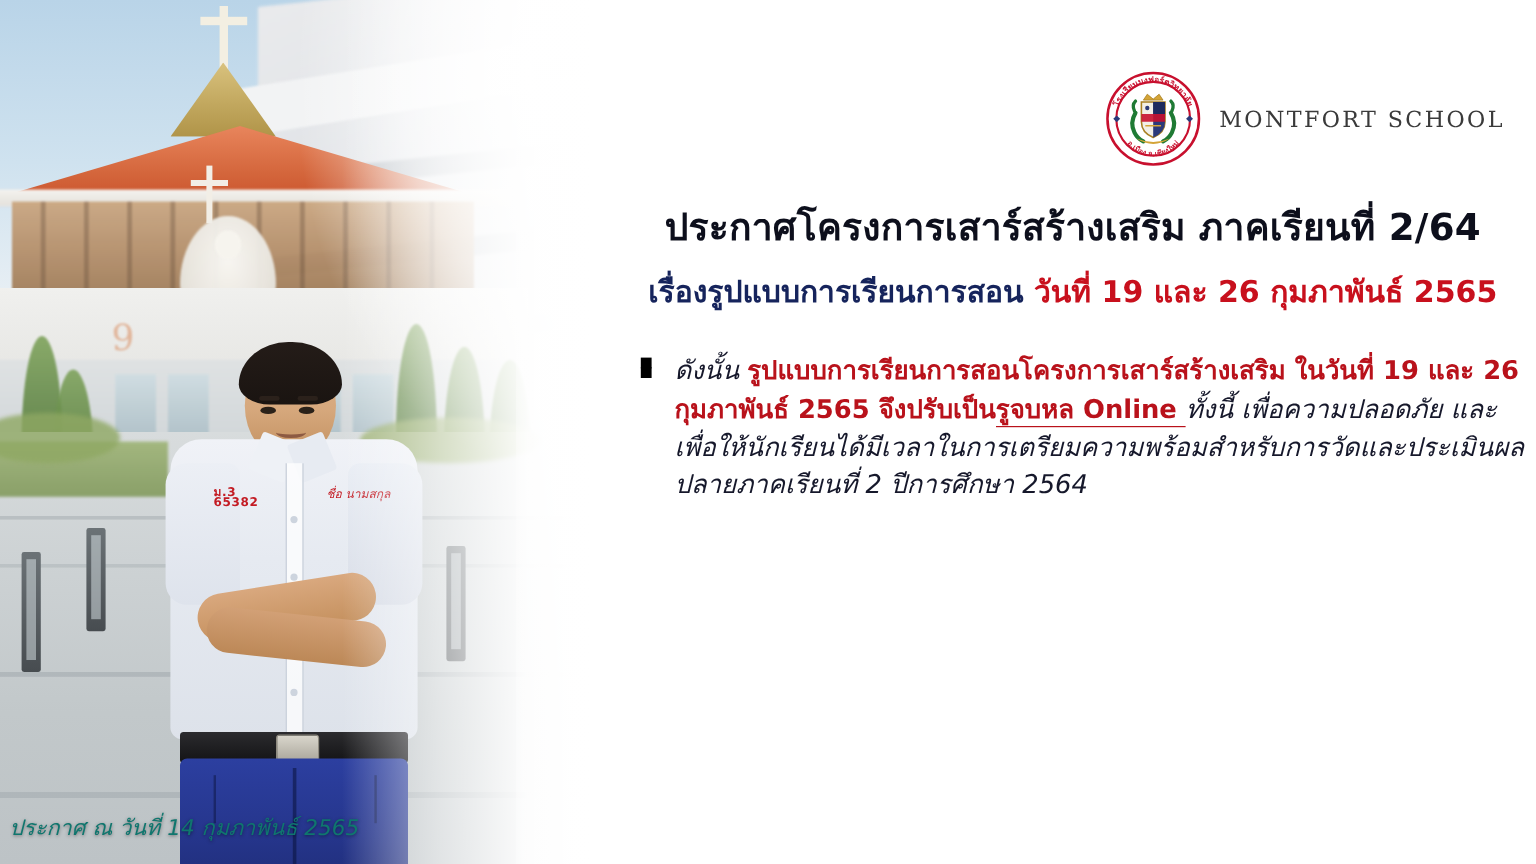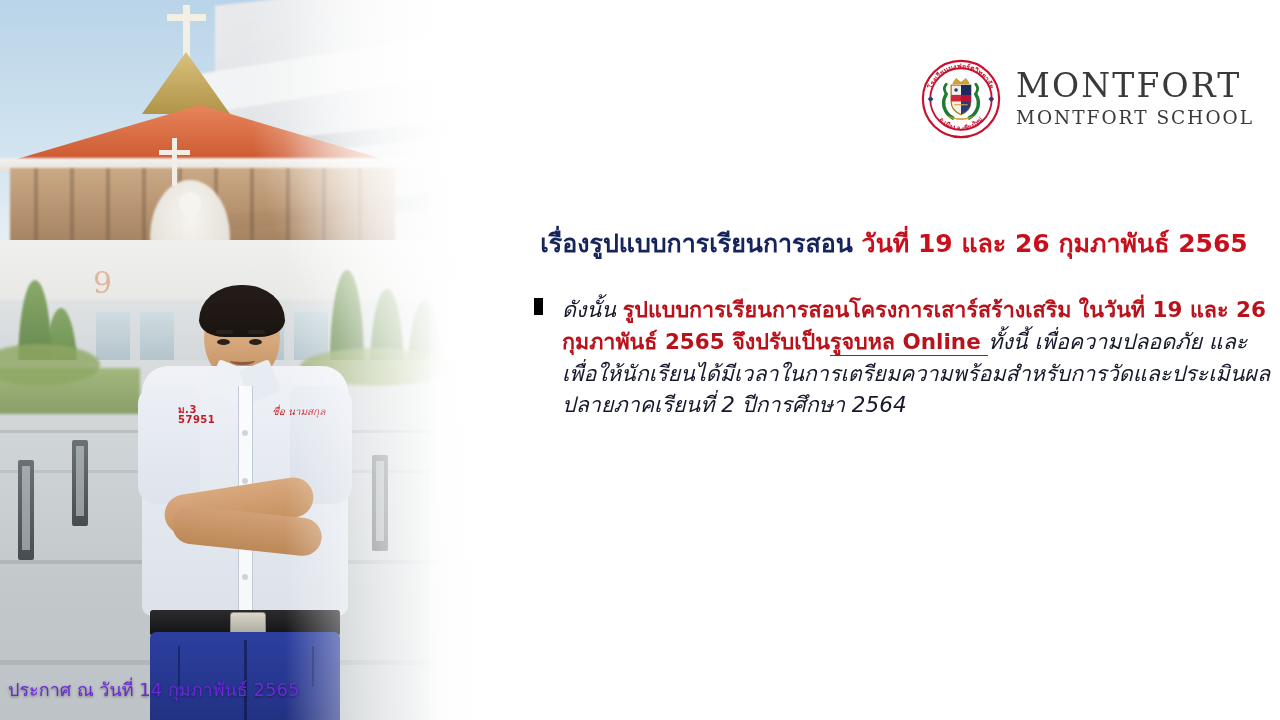--- a/index.html
+++ b/index.html
@@ -190,21 +190,21 @@
     background:linear-gradient(90deg,rgba(255,255,255,0) 0%,rgba(255,255,255,.55) 38%,rgba(255,255,255,.95) 72%,#ffffff 100%);
     pointer-events:none;
   }
   .fade-right2{
     position:absolute;left:430px;top:0;width:75px;height:720px;
     background:linear-gradient(90deg,rgba(255,255,255,.35) 0%,#ffffff 85%);
     pointer-events:none;
   }
   .photo-caption{
     position:absolute;left:8px;bottom:16px;
-    color:#6d28d9;font-size:18px;
+    color:#0f766e;font-style:italic;font-size:18px;
     font-family:"DejaVu Sans","Liberation Sans",sans-serif;
     text-shadow:0 1px 3px rgba(0,0,0,.45);
     white-space:nowrap;z-index:9;
   }
 
   
   .logo{
     position:absolute;right:26px;top:58px;
     display:flex;align-items:center;gap:14px;
   }
@@ -338,21 +338,21 @@
         <div class="collar-l"></div>
         <div class="collar-r"></div>
         <div class="placket"></div>
         <div class="btn-s" style="top:140px"></div>
         <div class="btn-s" style="top:188px"></div>
         <div class="btn-s" style="top:236px"></div>
         <div class="btn-s" style="top:284px"></div>
         <div class="sleeve-l"></div>
         <div class="sleeve-r"></div>
         <div class="emb1">ม.3</div>
-        <div class="emb2">57951</div>
+        <div class="emb2">65382</div>
         <div class="emb3">ชื่อ นามสกุล</div>
         <div class="arm-l"></div>
         <div class="arm-r"></div>
         <div class="belt"></div>
         <div class="buckle"></div>
         <div class="pants"></div>
         <div class="pant-seam"></div>
         <div class="pocket" style="left:58px"></div>
         <div class="pocket" style="left:192px"></div>
       </div>
@@ -395,27 +395,27 @@
         <path d="M50 33 h12 v20 q0 11 -12 16 z" fill="#2b3a7a"></path>
         <path d="M38 45 h24 v8 h-24 z" fill="#c8102e" opacity=".9"></path>
         <path d="M50 33 h12 v12 h-12 z" fill="#1d2a5e"></path>
         <circle cx="44" cy="39" r="2.2" fill="#2b3a7a"></circle>
         <path d="M42 57 h16" stroke="#d4a437" stroke-width="1.4"></path>
 
         <path d="M33 70 q17 7 34 0 q-17 11 -34 0 z" fill="#d4a437"></path>
       </svg>
     </div>
     <div class="wordmark">
-      <div class="wm-main">MONTFORT</div>
       <div class="wm-sub">MONTFORT SCHOOL</div>
     </div>
   </div>
 
   <div class="content">
 
+    <div class="title">ประกาศโครงการเสาร์สร้างเสริม ภาคเรียนที่ 2/64</div>
 
     <div class="subtitle">
       <span>เรื่องรูปแบบการเรียนการสอน </span><span class="red">วันที่ 19 และ 26 กุมภาพันธ์ 2565</span>
     </div>
 
     <div class="bullets">
 
 
       <div class="bullet">
         <span class="marker"></span>

